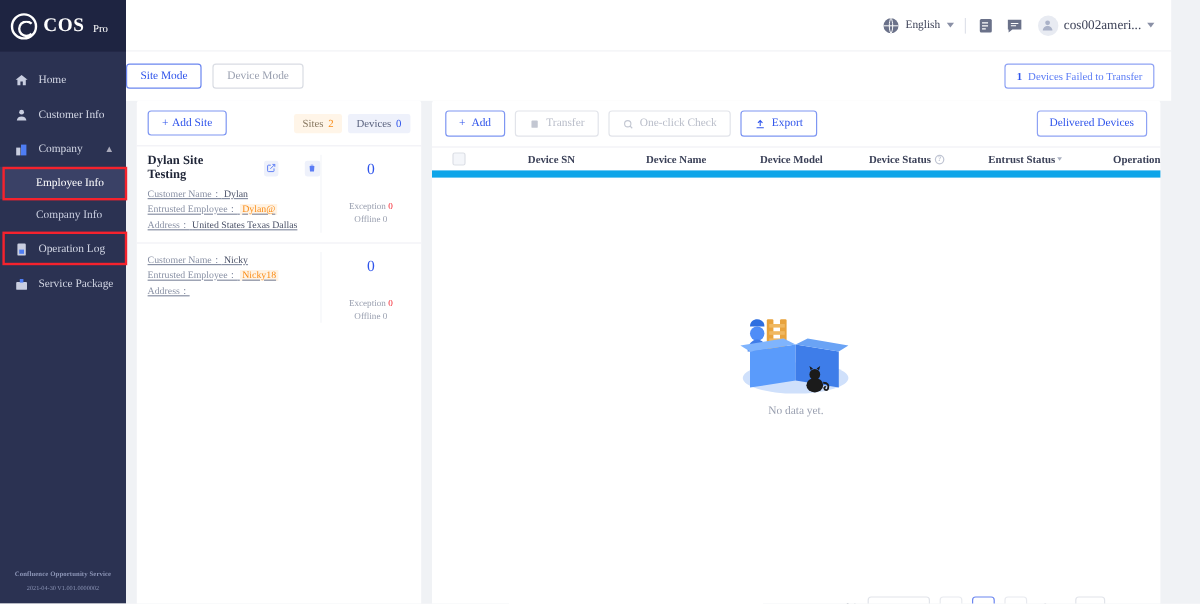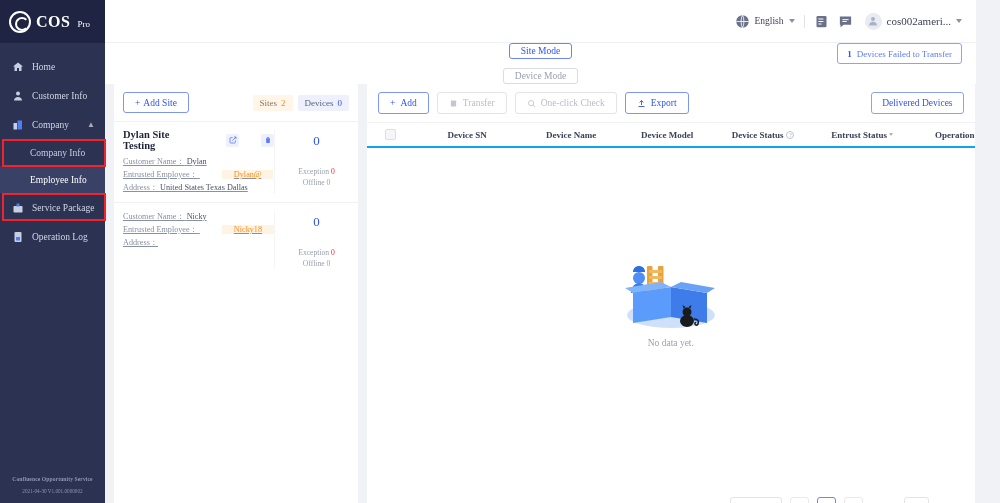--- a/index.html
+++ b/index.html
@@ -79,21 +79,21 @@
     background: #e8ebf2; display: flex; align-items: center; justify-content: center;
   }
   .hdr-user { display: flex; align-items: center; gap: 5px; cursor: pointer; margin-left: 3px; }
   .hdr-user .txt { font-size: 11px; color: #3d4258; }
 
   
   .page { position: absolute; left: 105px; top: 43px; right: 0; bottom: 0; }
 
   .mode-bar {
     height: 41px; background: #fff; display: flex; align-items: center;
-    gap: 9px; position: relative; flex-direction: column;
+    gap: 9px; position: relative;
   }
   .mode-btn {
     height: 21px; padding: 0 11px; border-radius: 3px;
     font-size: 9.5px; display: flex; align-items: center; cursor: pointer;
     background: #fff;
   }
   .mode-btn.on  { border: 1px solid #6b86f0; color: #2f54eb; }
   .mode-btn.off { border: 1px solid #d9dce3; color: #9aa0b0; }
   .failed-btn {
     position: absolute; right: 14px; height: 21px; padding: 0 9px;
@@ -123,21 +123,21 @@
 
   .site-card { display: flex; border-top: 1px solid #f0f1f5; padding: 7px 0 8px; }
   .site-card:first-child { border-top: 1px solid #eceef3; }
   .sc-left { flex: 1; padding-left: 9px; min-width: 0; }
   .sc-title-row { display: flex; align-items: center; gap: 22px; margin-bottom: 4px; }
   .sc-title { font-size: 10.5px; font-weight: bold; color: #1f2537; }
   .sc-act { width: 13px; height: 13px; background: #eef1fb; border-radius: 2px;
             display: flex; align-items: center; justify-content: center; cursor: pointer; }
   .sc-row { font-size: 8.2px; color: #8890a4; line-height: 13px; white-space: nowrap; text-decoration: underline; }
   .sc-row .v { color: #4b5268; }
-  .sc-row .v.orange { color: #fa8c16; background: #fff3e4; padding: 0 12px; margin-left: 22px; }
+  .sc-row .v.orange { color: #fa8c16; background: #fff3e4; padding: 0 2px; }
   .sc-right { width: 84px; text-align: center; padding-top: 4px; border-left: 1px solid #f4f5f8; }
   .sc-count { font-size: 13px; color: #2f54eb; margin-bottom: 17px; }
   .sc-stat { font-size: 7.6px; color: #9aa0b0; line-height: 11px; }
   .sc-stat .red { color: #f5222d; }
 
   
   .right-panel { flex: 1; background: #fff; border-radius: 2px; position: relative; display: flex; flex-direction: column; }
   .rp-toolbar { height: 38px; display: flex; align-items: center; padding: 0 11px; gap: 8px; }
   .tb-btn {
     height: 22px; padding: 0 11px; border-radius: 3px; font-size: 9.5px;
@@ -146,21 +146,21 @@
   .tb-btn.primary  { border: 1px solid #7e96f2; color: #2f54eb; }
   .tb-btn.disabled { border: 1px solid #e2e4ea; color: #b9bdc9; cursor: not-allowed; }
   .delivered-btn {
     margin-left: auto; height: 22px; padding: 0 10px;
     border: 1px solid #8ea2f4; border-radius: 3px; background: #fff;
     color: #2f54eb; font-size: 9.5px; display: flex; align-items: center; cursor: pointer;
   }
 
   .tbl-head {
     height: 26px; display: flex; align-items: center;
-    border-top: 1px solid #f0f1f5; border-bottom: 2px solid #0ea5e9;
+    border-top: 1px solid #f0f1f5; border-bottom: 6px solid #0ea5e9;
   }
   .th { font-size: 9px; font-weight: bold; color: #3b4158; text-align: center; }
   .th.cb { width: 46px; display: flex; align-items: center; justify-content: center; }
   .chkbox { width: 11px; height: 11px; border: 1px solid #dcdfe6; border-radius: 2px;
             background: #f4f6fa; cursor: pointer; }
   .th-sn { width: 108px; } .th-name { width: 100px; } .th-model { width: 92px; }
   .th-status { width: 100px; display:flex; align-items:center; justify-content:center; gap:3px;}
   .th-entrust { width: 98px; display:flex; align-items:center; justify-content:center; gap:2px;}
   .th-op { flex: 1; margin-left: 24px; }
   .qmark { width: 8px; height: 8px; border-radius: 50%; border: 1px solid #bfc4d2;
@@ -225,45 +225,45 @@
         <span class="ico">
           <svg width="12" height="12" viewBox="0 0 24 24">
             <rect x="3" y="8" width="7" height="13" fill="#c9cee0"></rect>
             <rect x="11" y="3" width="9" height="18" fill="#4f7df3"></rect>
           </svg>
         </span>
         <span>Company</span>
         <span class="nav-chevron">▲</span>
       </div>
 
+      <div class="nav-sub sel">
+        <span>Employee Info</span>
+      </div>
       <div class="nav-sub">
         <span>Company Info</span>
       </div>
-      <div class="nav-sub sel">
-        <span>Employee Info</span>
+
+      <div class="nav-item">
+        <span class="ico">
+          <svg width="12" height="12" viewBox="0 0 24 24">
+            <rect x="5" y="2" width="14" height="20" rx="2" fill="#c9cee0"></rect>
+            <rect x="8" y="12" width="8" height="7" fill="#4f7df3"></rect>
+          </svg>
+        </span>
+        <span>Operation Log</span>
       </div>
 
       <div class="nav-item">
         <span class="ico">
           <svg width="12" height="12" viewBox="0 0 24 24">
             <rect x="3" y="8" width="18" height="13" rx="1.5" fill="#c9cee0"></rect>
             <rect x="9" y="3" width="6" height="6" fill="#4f7df3"></rect>
           </svg>
         </span>
         <span>Service Package</span>
-      </div>
-
-      <div class="nav-item">
-        <span class="ico">
-          <svg width="12" height="12" viewBox="0 0 24 24">
-            <rect x="5" y="2" width="14" height="20" rx="2" fill="#c9cee0"></rect>
-            <rect x="8" y="12" width="8" height="7" fill="#4f7df3"></rect>
-          </svg>
-        </span>
-        <span>Operation Log</span>
       </div>
     </div>
 
     <div class="side-footer">
       <div class="l1">Confluence Opportunity Service</div>
       <div class="l2">2021-04-30 V1.001.0000002</div>
     </div>
   </div>
 
   <div class="hl-box" id="hl-company"></div>

